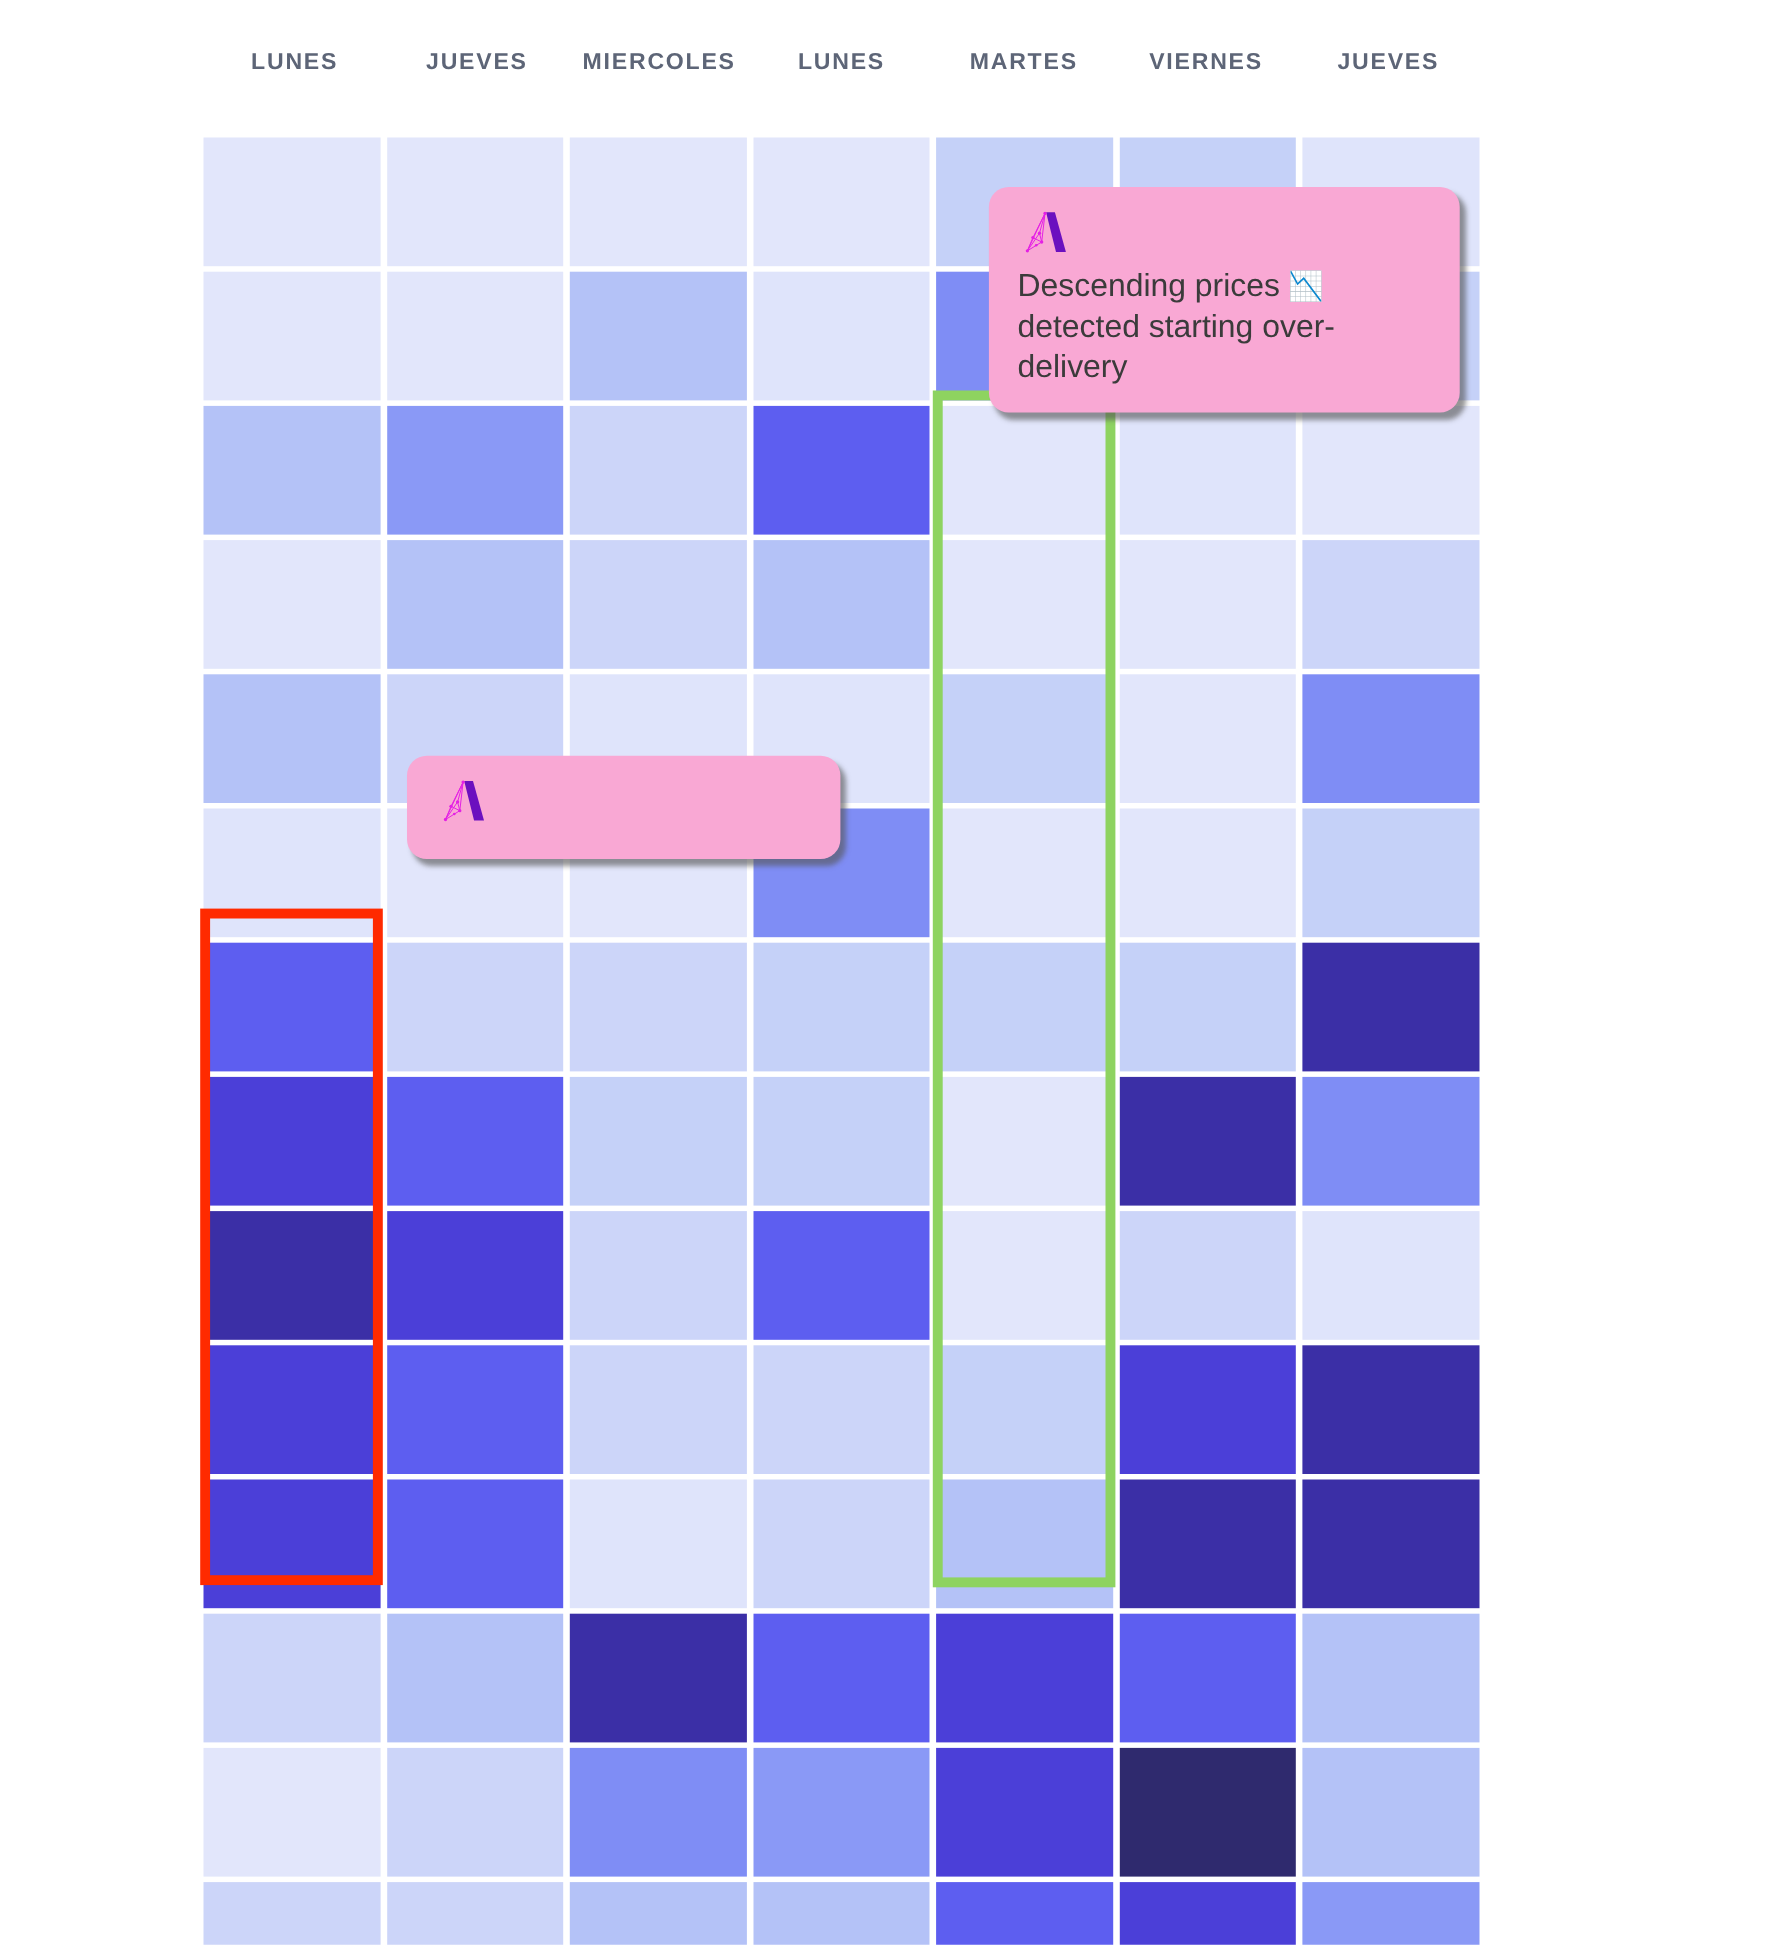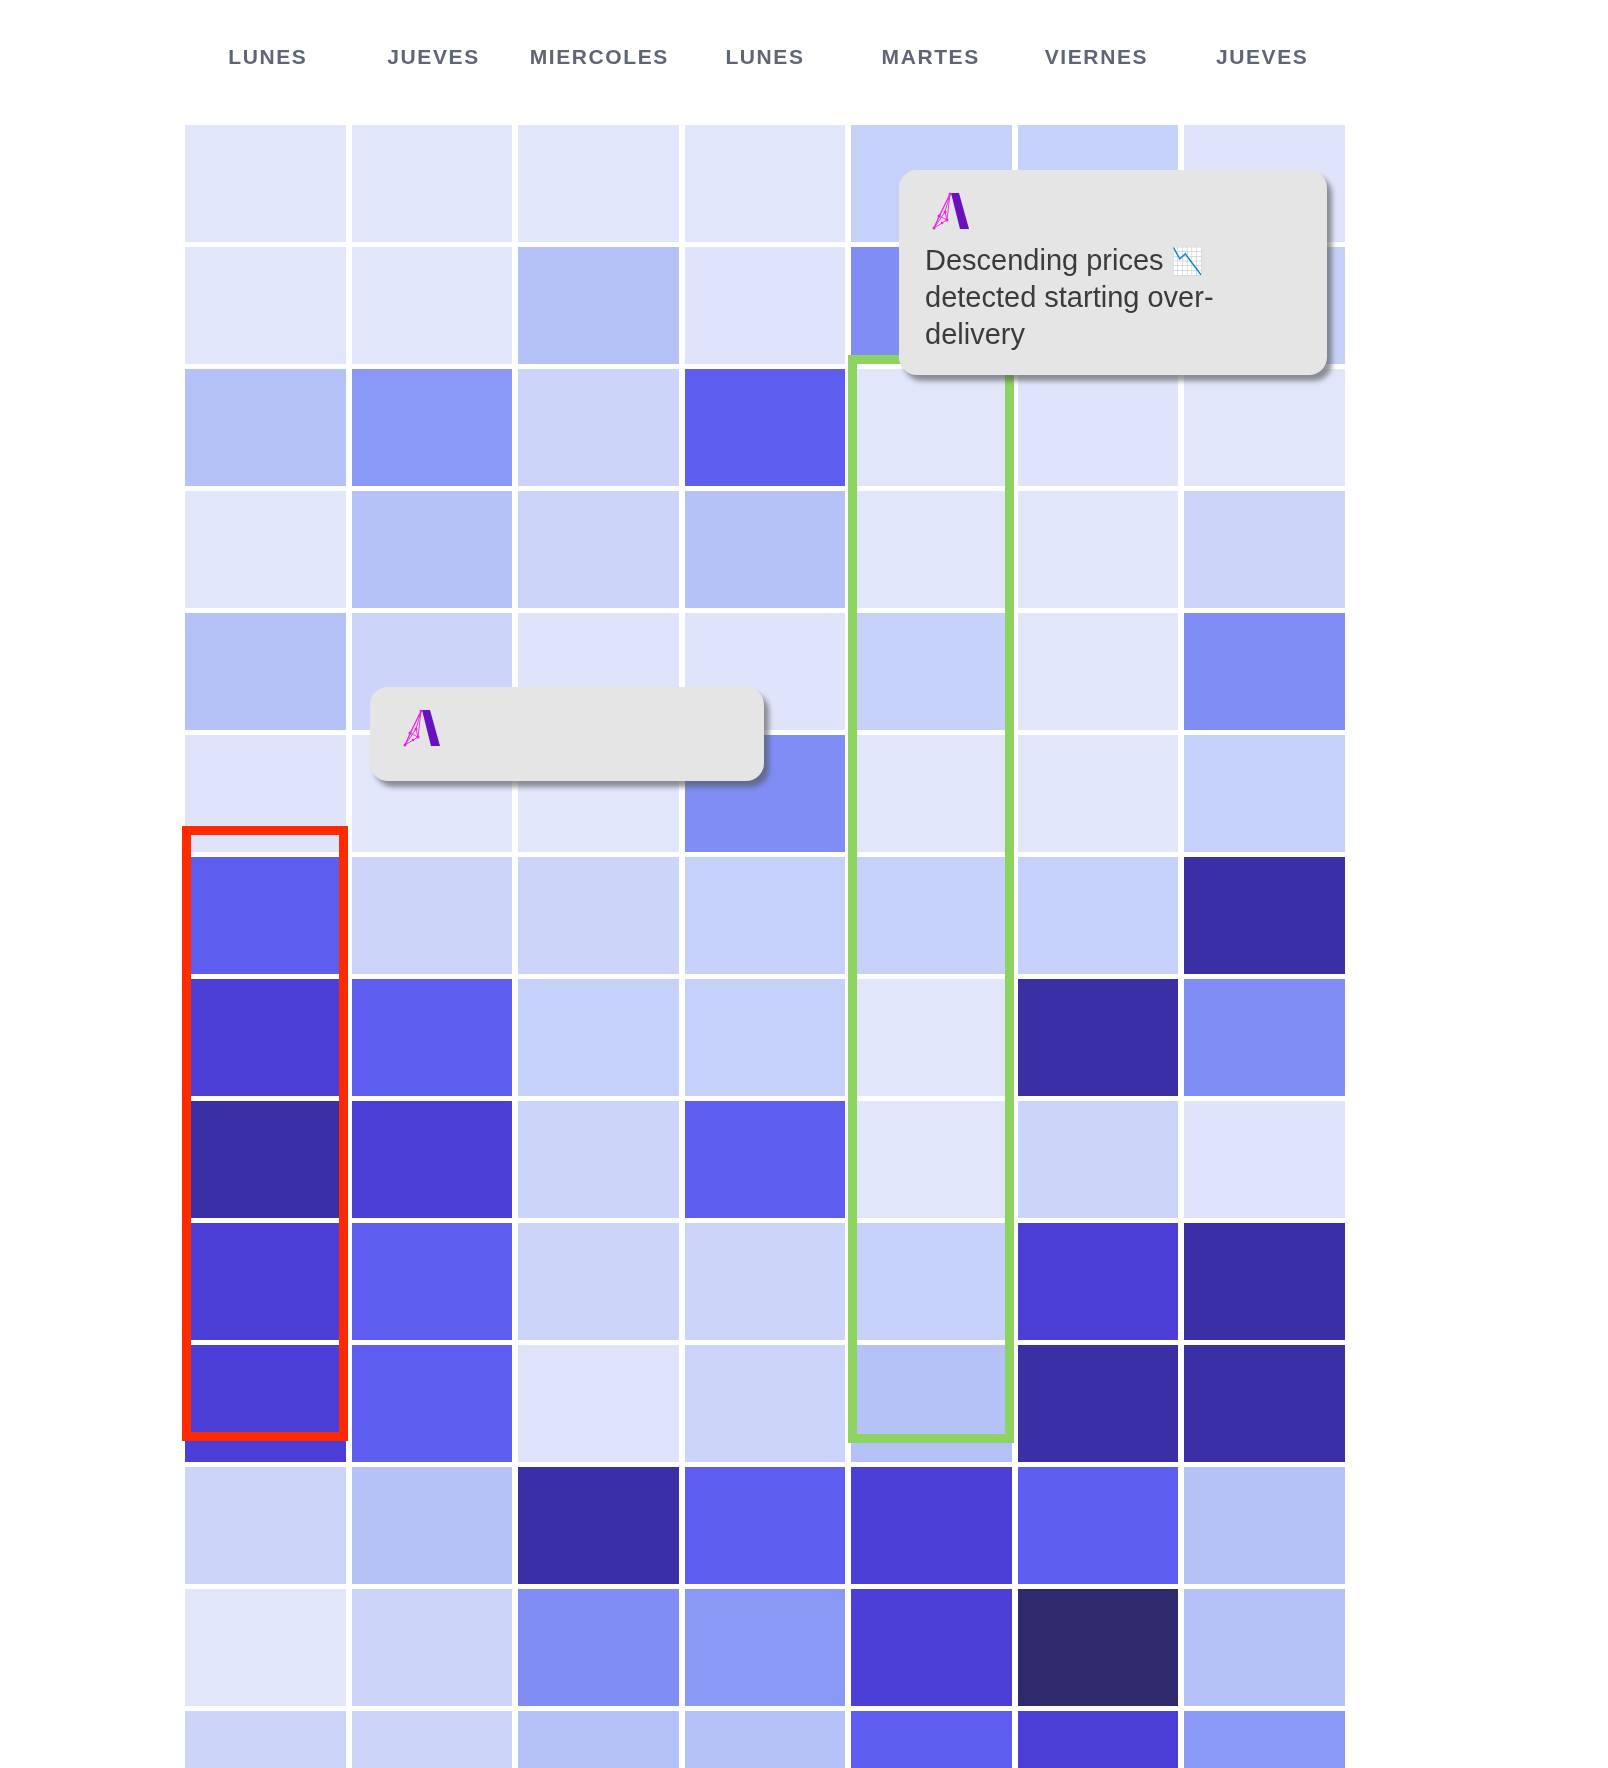--- a/index.html
+++ b/index.html
@@ -97,21 +97,21 @@
     border: 9px solid #8ed360;
     left: 848px;
     top: 355px;
     width: 166px;
     height: 1088px;
   }
 
   
   .tooltip {
     position: absolute;
-    background: #e5e5e5;
+    background: #f9a8d4;
     border-radius: 18px;
     box-shadow: 5px 6px 5px rgba(85,85,85,0.62);
     padding: 20px 26px 22px 26px;
     box-sizing: border-box;
   }
   .tip-logo {
     width: 46px;
     height: 42px;
     display: block;
     margin-bottom: 10px;

